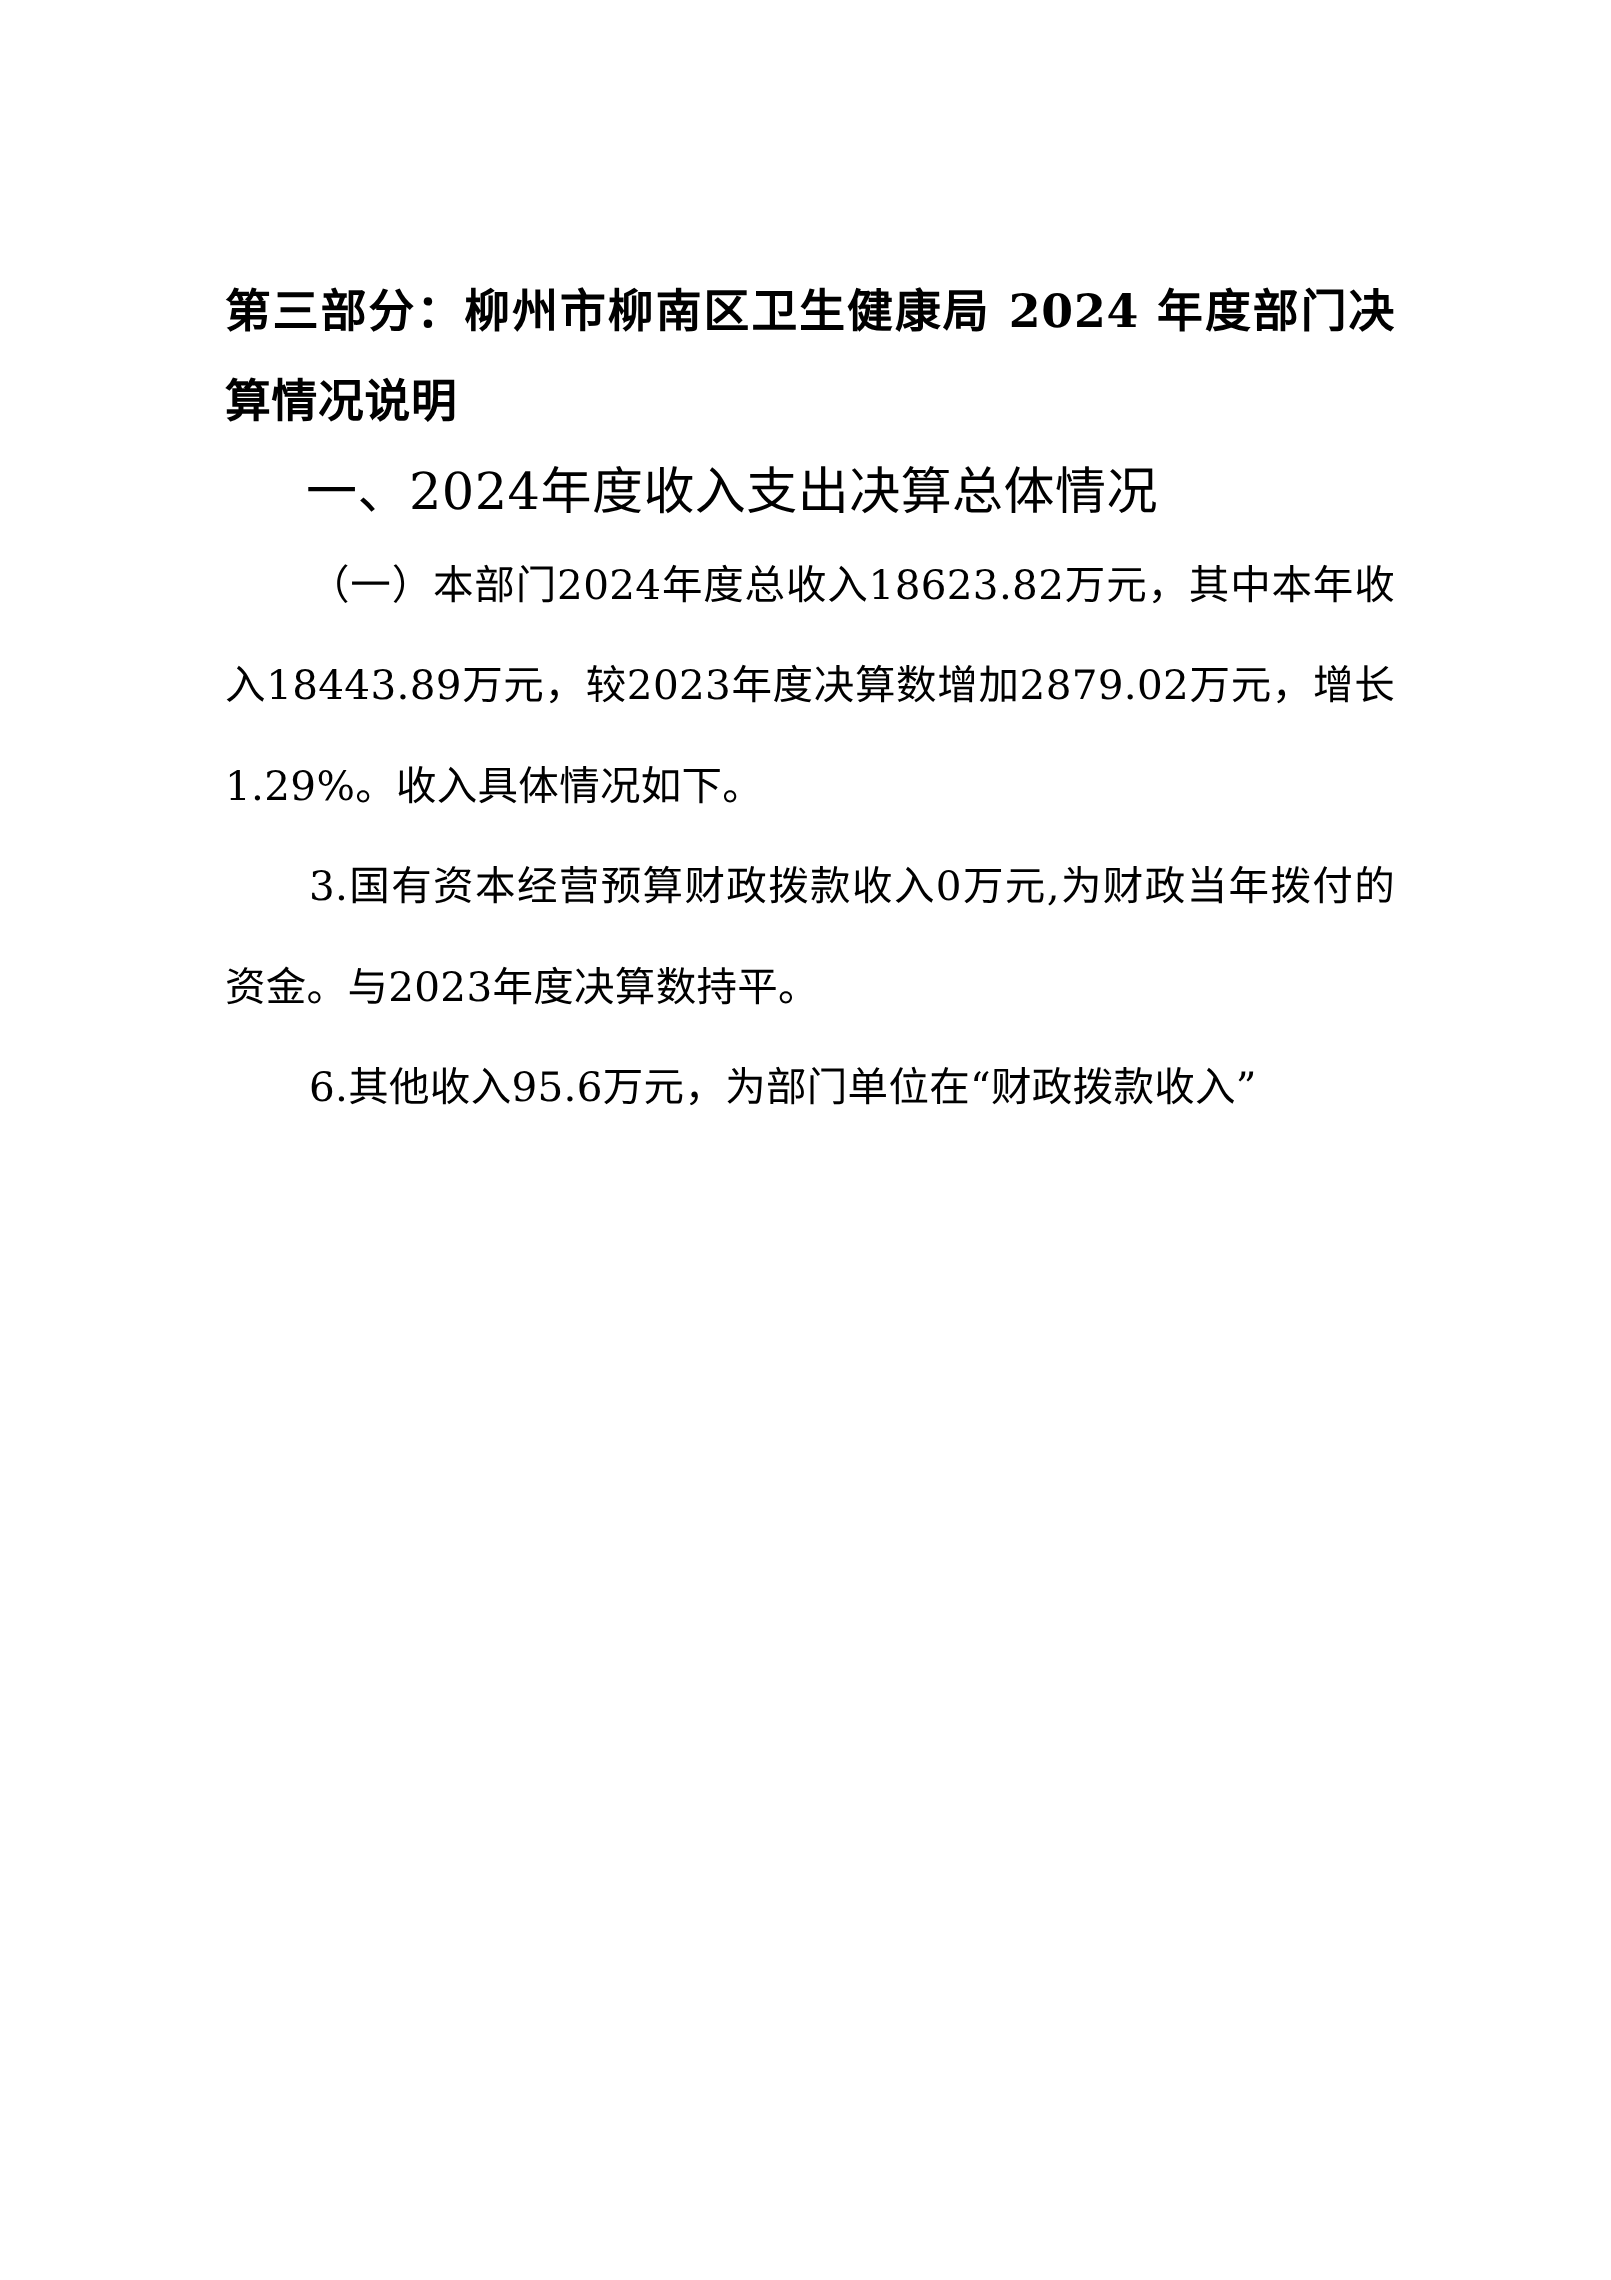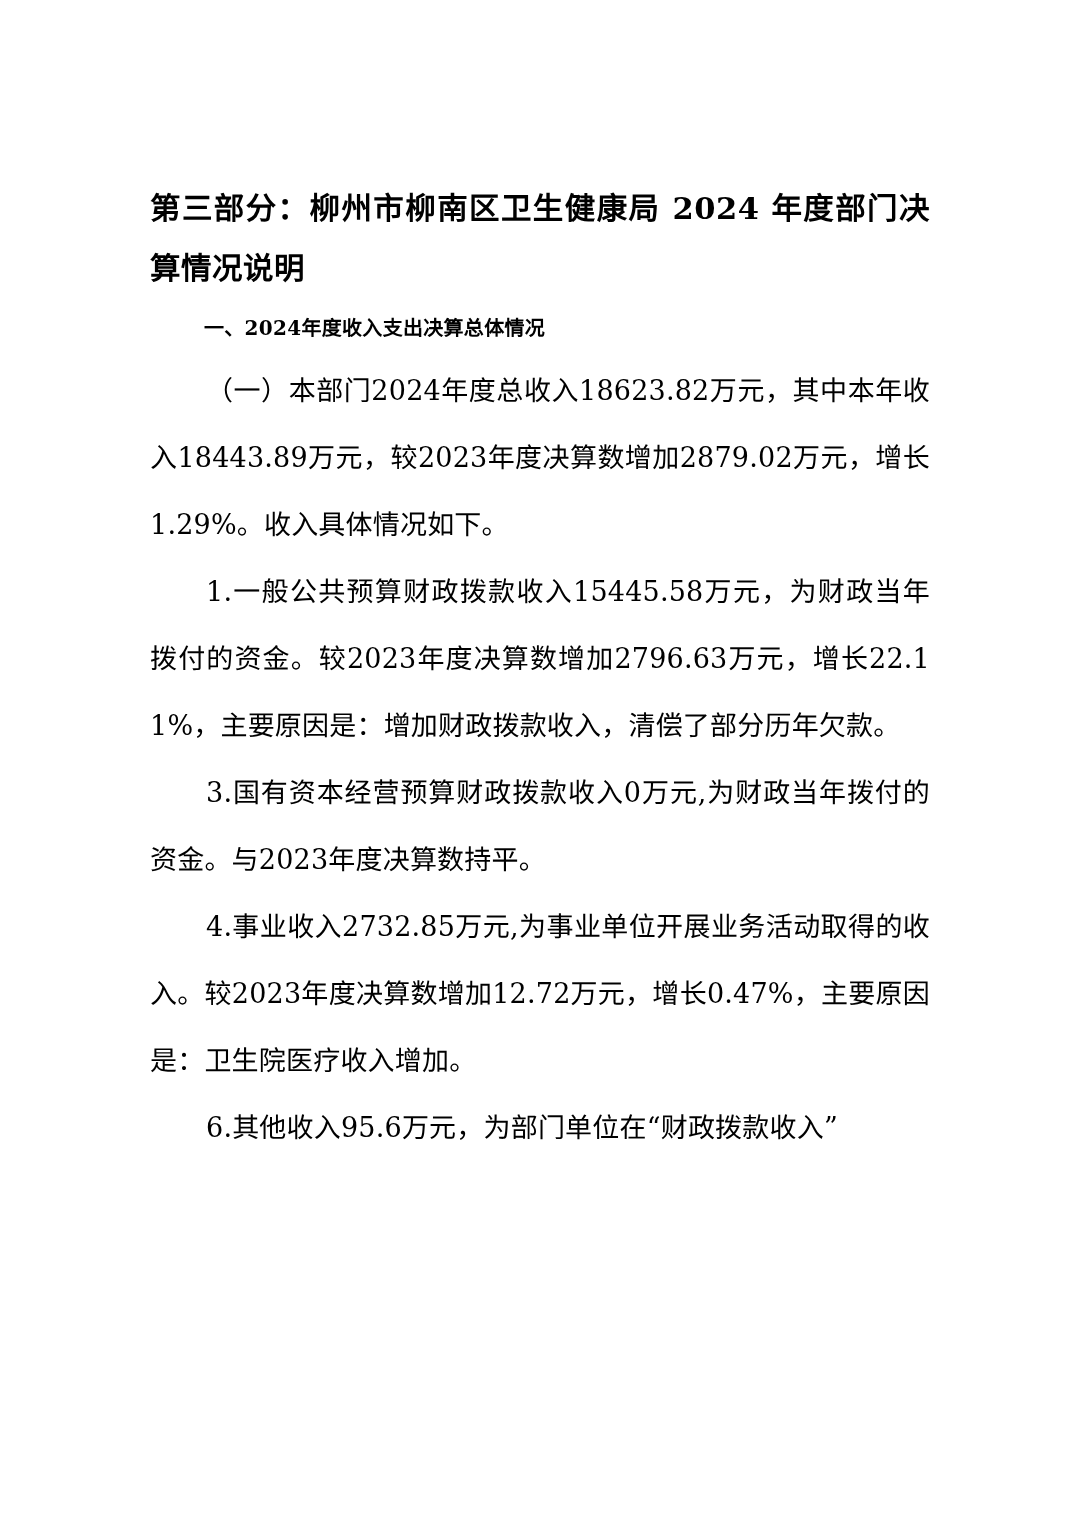--- a/index.html
+++ b/index.html
@@ -28,22 +28,22 @@
     font-weight: bold;
     font-size: 30.5px;
     line-height: 60px;
     letter-spacing: 0.5px;
     margin: 0 0 2px 0;
     text-align: justify;
     text-justify: inter-ideograph;
   }
   .sec-heading {
     font-family: "DejaVu Serif", "Liberation Serif", serif;
-    font-weight: bold;
-    font-size: 20px;
+    font-weight: normal;
+    font-size: 34px;
     line-height: 57px;
     margin: 0;
     text-indent: 54px;
     letter-spacing: 0.3px;
   }
   p.para {
     font-family: "DejaVu Serif", "Liberation Serif", serif;
     font-size: 27px;
     line-height: 67px;
     margin: 0;
@@ -69,21 +69,19 @@
 <body>
 
 <div class="page">
   <div class="content">
 
     <h1 class="doc-heading">第三部分：柳州市柳南区卫生健康局 2024 年度部门决算情况说明</h1>
 
     <h2 class="sec-heading">一、2024年度收入支出决算总体情况</h2>
 
     <p class="para">（一）本部门2024年度总收入18623.82万元，其中本年收入18443.89万元，较2023年度决算数增加2879.02万元，增长1.29%。收入具体情况如下。</p>
-    <p class="para">1.一般公共预算财政拨款收入15445.58万元，为财政当年拨付的资金。较2023年度决算数增加2796.63万元，增长22.11%，主要原因是：增加财政拨款收入，清偿了部分历年欠款。</p>
     <p class="para">3.国有资本经营预算财政拨款收入0万元,为财政当年拨付的资金。与2023年度决算数持平。</p>
-    <p class="para">4.事业收入2732.85万元,为事业单位开展业务活动取得的收入。较2023年度决算数增加12.72万元，增长0.47%，主要原因是：卫生院医疗收入增加。</p>
     <p class="para">6.其他收入95.6万元，为部门单位在“财政拨款收入”</p>
 
   </div>
 
   <div class="footer">- 35 -</div>
 </div>
 
 </body></html>

